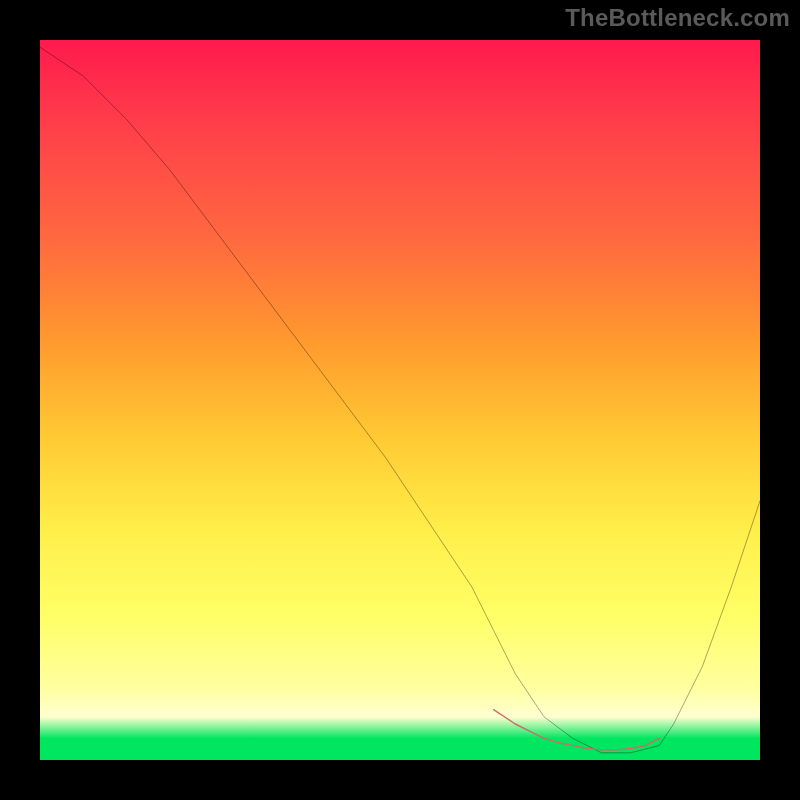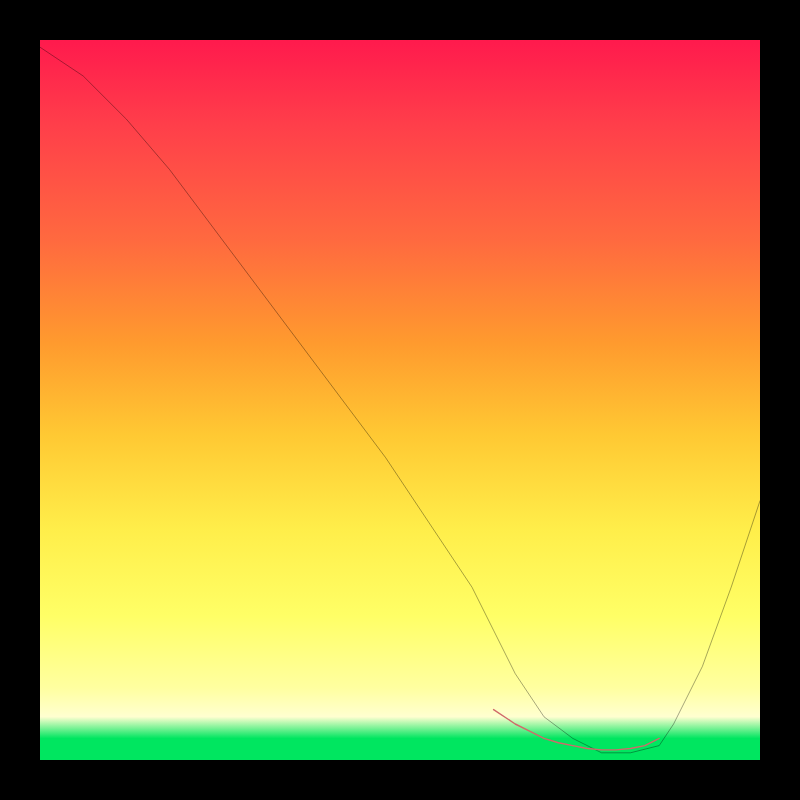--- a/index.html
+++ b/index.html
@@ -52,20 +52,21 @@
     inset: 0;
     width: 100%;
     height: 100%;
     overflow: visible;
   }
 </style>
 </head>
 <body>
 
 <div class="frame">
+  <div class="watermark">TheBottleneck.com</div>
 
   <div class="plot">
     <svg viewBox="0 0 100 100" preserveAspectRatio="none">
       <polyline fill="none" stroke="#000000" stroke-width="0.35" stroke-linejoin="round" stroke-linecap="round" vector-effect="non-scaling-stroke" points="0.00,1.00 6.00,5.00 12.00,11.00 18.00,18.00 24.00,26.00 30.00,34.00 36.00,42.00 42.00,50.00 48.00,58.00 54.00,67.00 60.00,76.00 63.00,82.00 66.00,88.00 70.00,94.00 74.00,97.00 78.00,99.00 82.00,99.00 86.00,98.00 88.00,95.00 92.00,87.00 96.00,76.00 100.00,64.00"></polyline>
       <polyline fill="none" stroke="#d06a6a" stroke-width="1.4" stroke-linejoin="round" stroke-linecap="round" vector-effect="non-scaling-stroke" points="63.00,93.00 66.00,95.00 68.00,96.00 70.00,97.00 72.00,97.60 74.00,98.00 76.00,98.40 78.00,98.60 80.00,98.60 82.00,98.40 84.00,98.00 86.00,97.00"></polyline>
     </svg>
   </div>
 </div>
 
 </body></html>

